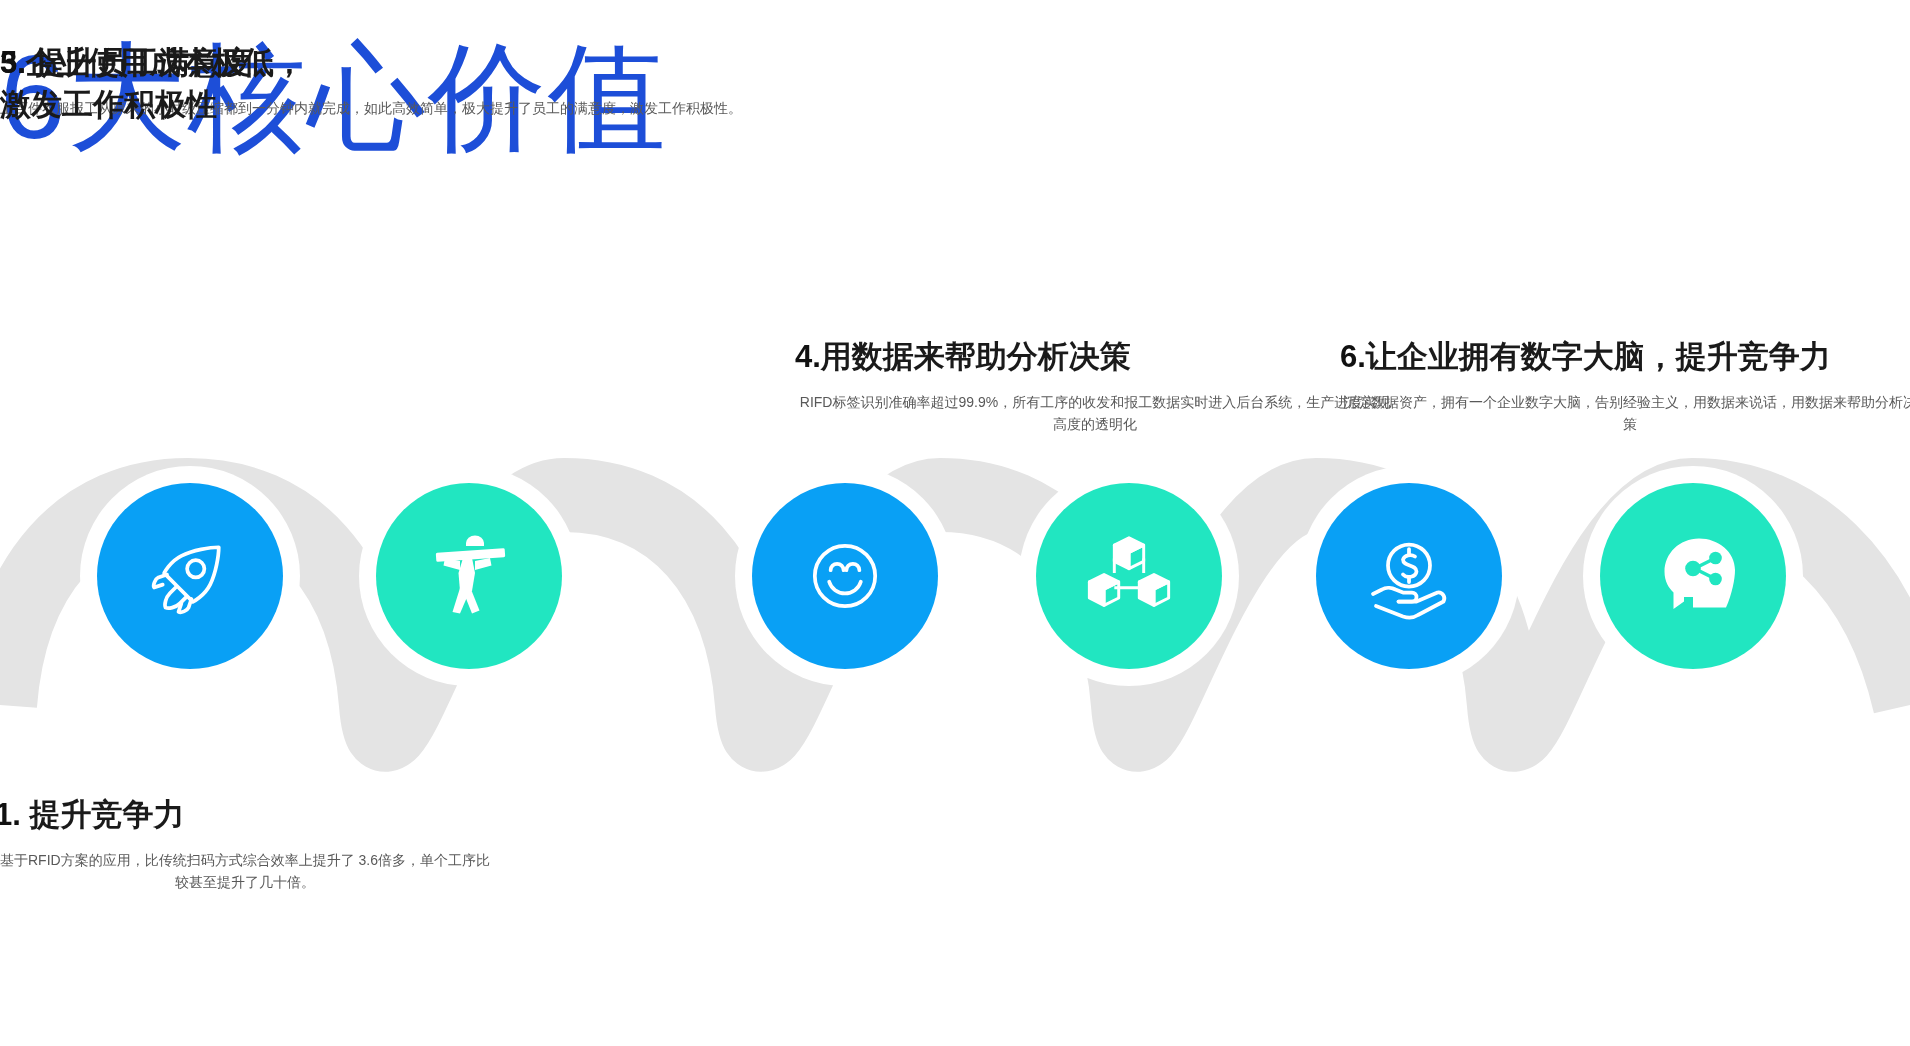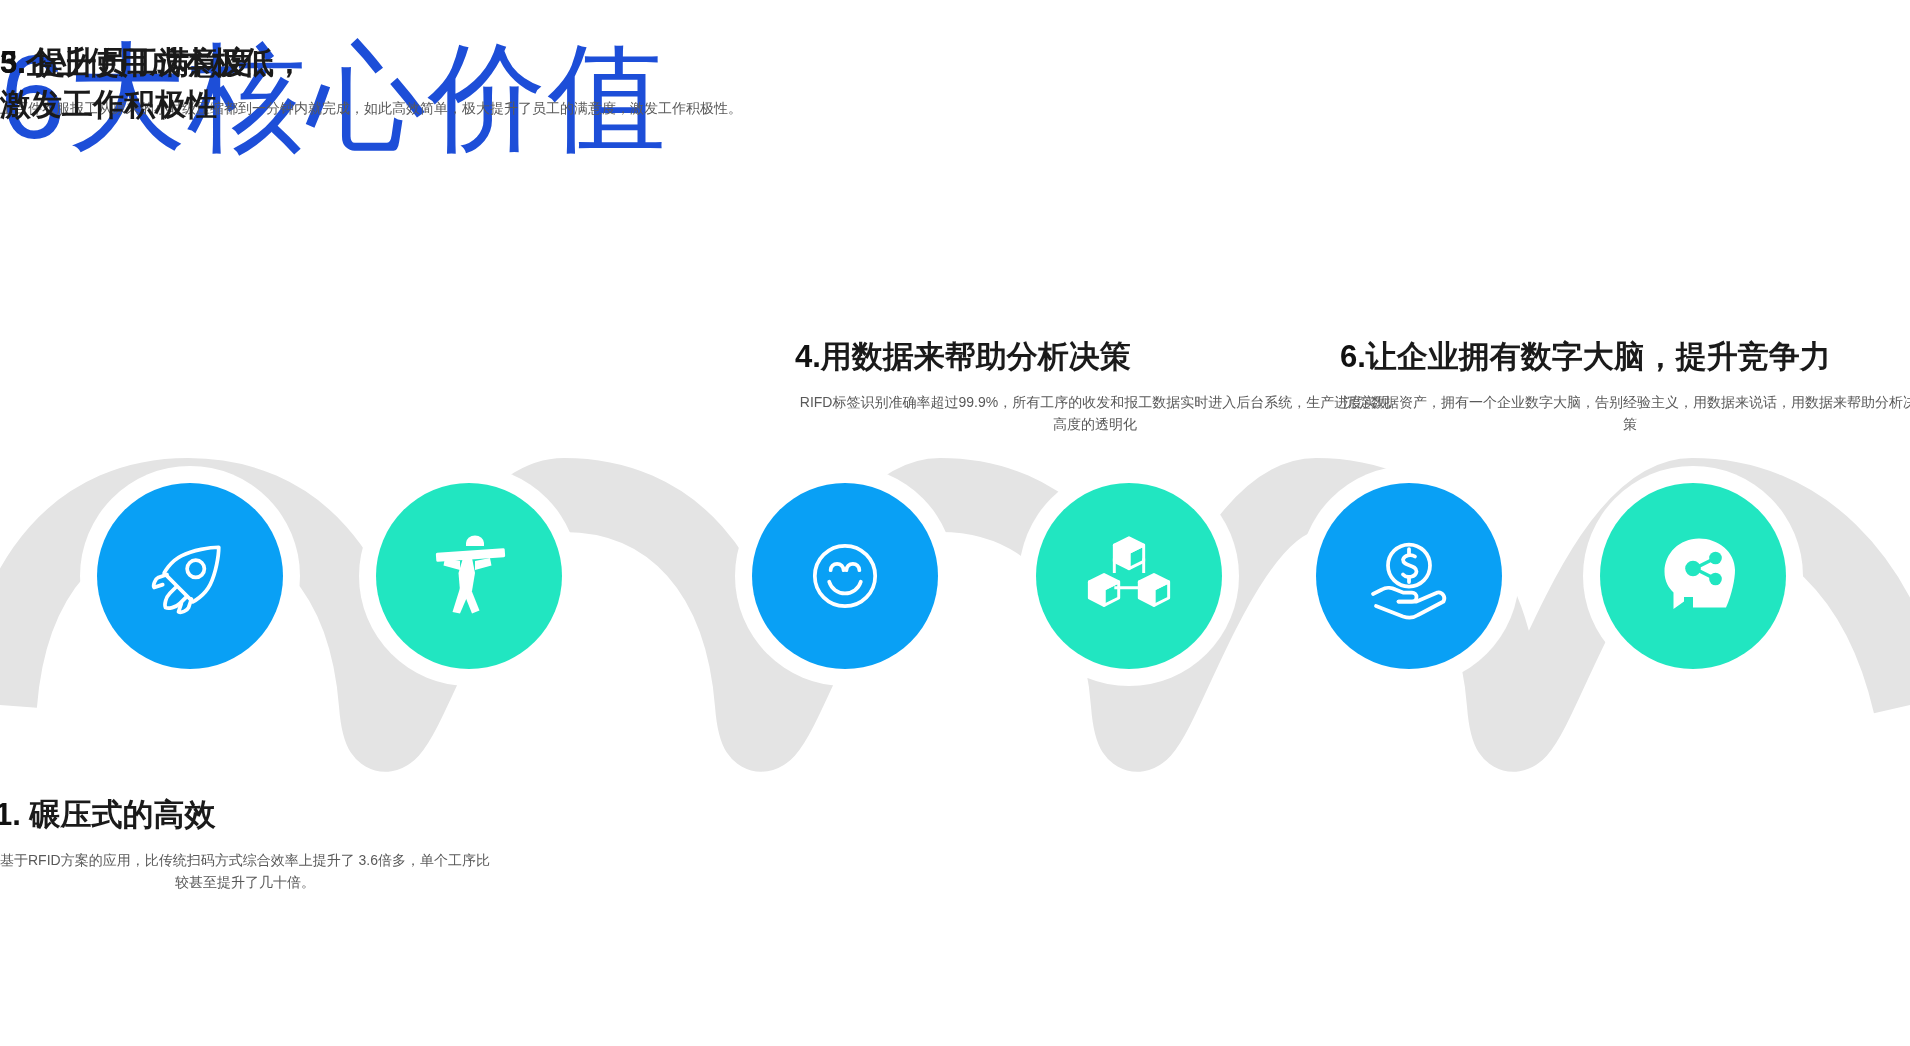--- a/index.html
+++ b/index.html
@@ -236,21 +236,21 @@
 
   <div class="block" id="blk6">
     <div class="head">
       <span class="num">6.</span><span>让企业拥有数字大脑，提升竞争力</span>
     </div>
     <div class="body">沉淀数据资产，拥有一个企业数字大脑，告别经验主义，用数据来说话，用数据来帮助分析决策</div>
   </div>
 
   <div class="block" id="blk1">
     <div class="head">
-      <span class="num">1.</span><span> 碾压式的高效</span>
+      <span class="num">1.</span><span> 提升竞争力</span>
     </div>
     <div class="body">基于RFID方案的应用，比传统扫码方式综合效率上提升了 3.6倍多，单个工序比较甚至提升了几十倍。</div>
   </div>
 
   <div class="block" id="blk3">
     <div class="head">
       <span class="num">3.</span><span> 提升员工满意度</span>
     </div>
     <div class="body">上百件衣服报工从原来的小时级压缩都到一分钟内就完成，如此高效简单，极大提升了员工的满意度，激发工作积极性。</div>
   </div>

